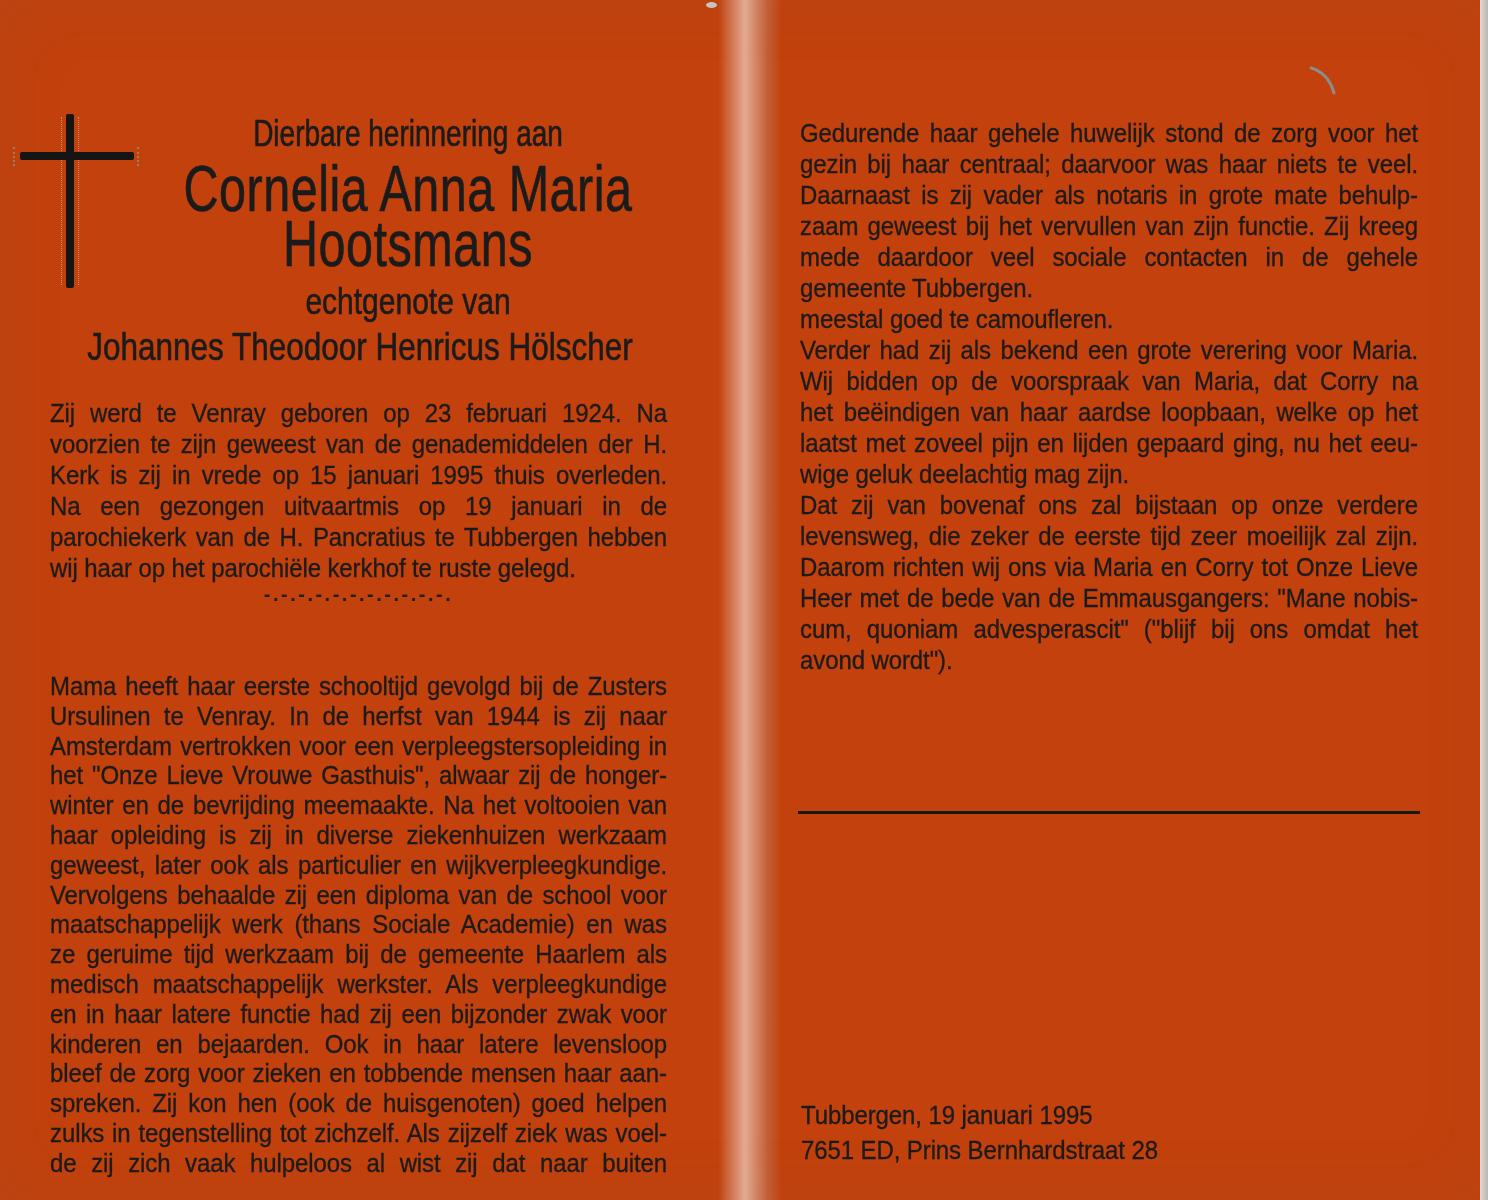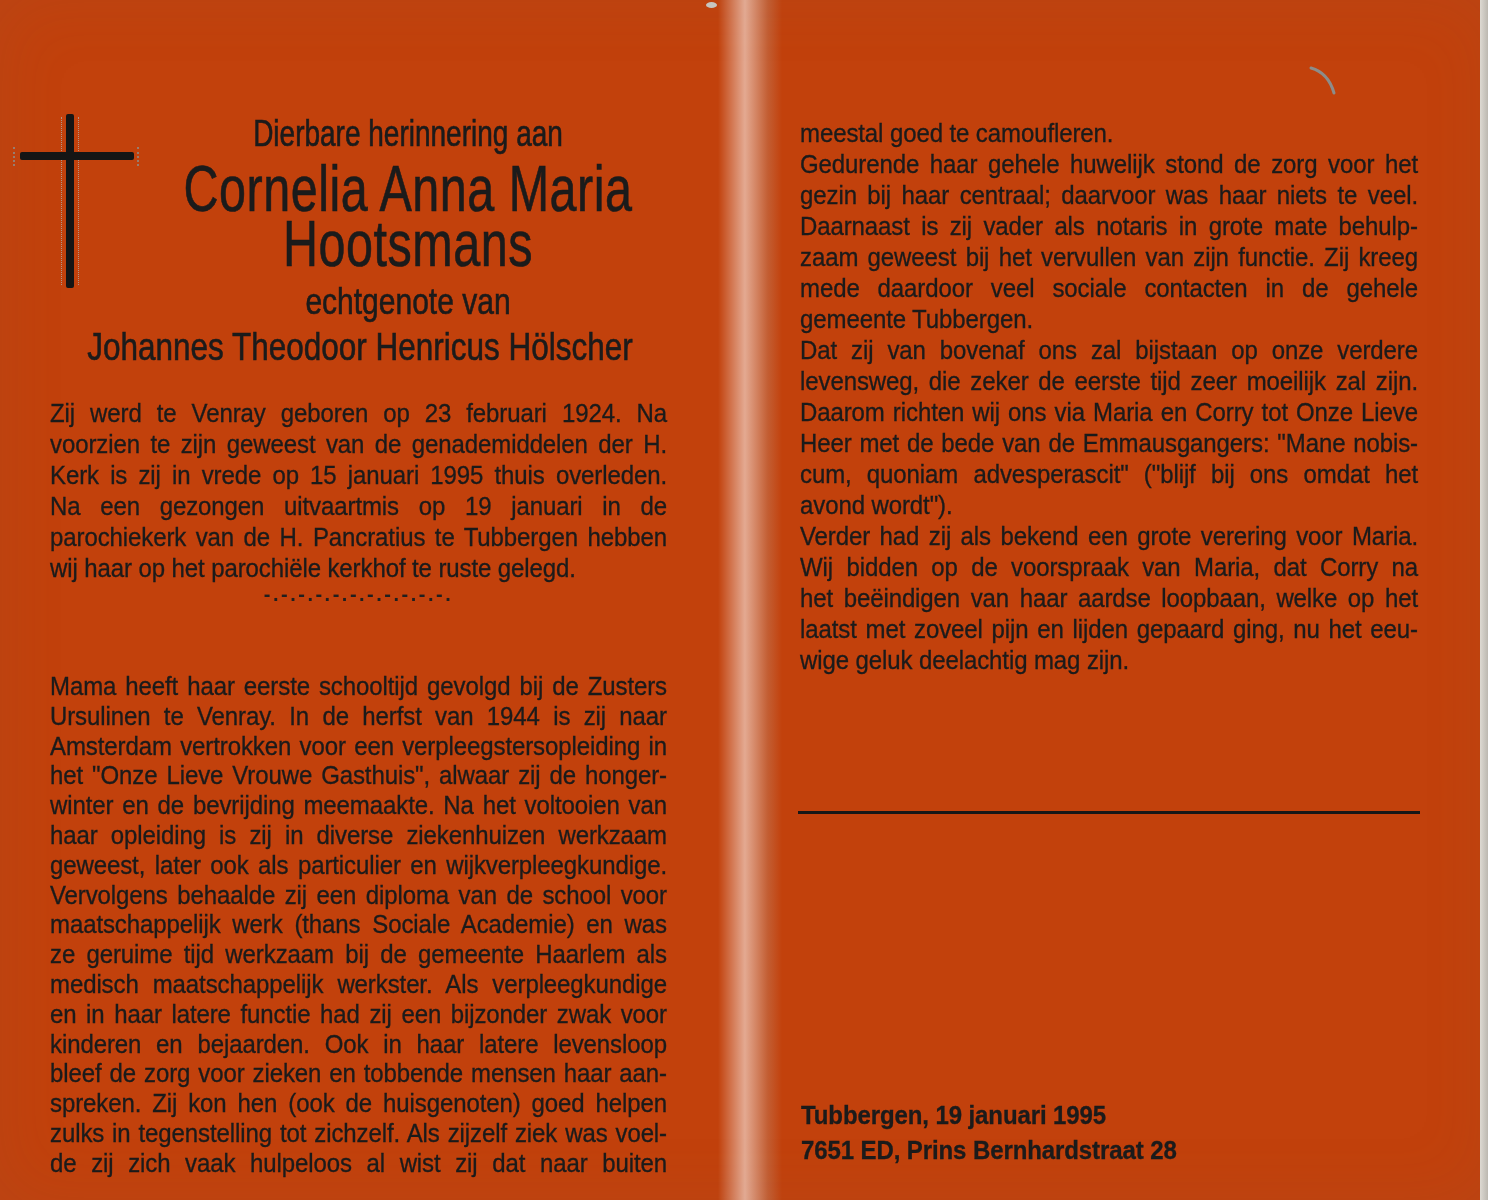--- a/index.html
+++ b/index.html
@@ -61,21 +61,21 @@
   }
   .p-life{left:50px;top:671px;width:617px;}
   .p-life .tline{line-height:29.8px;}
 
   
   .rcol{left:56px;top:117px;width:618px;}
   .rule{position:absolute;left:54px;top:811px;width:622px;height:3px;background:#171717;}
   .p-thanks{left:56px;top:857px;width:618px;}
   .sig{left:397px;top:980px;width:320px;}
   .sig .tline{line-height:36.5px;}
-  .footer{left:57px;top:1097px;width:618px;font-weight:bold;}
+  .footer{left:57px;top:1097px;width:618px;}
   .footer .tline{line-height:35px;}
 </style>
 </head>
 <body>
 
 <div class="scan">
 
   <div class="seam"></div>
   <div class="edge-right"></div>
   <div class="speck"></div>
@@ -130,44 +130,44 @@
         <div class="tline">zulks in tegenstelling tot zichzelf. Als zijzelf ziek was voel-</div>
         <div class="tline">de zij zich vaak hulpeloos al wist zij dat naar buiten</div>
       </div>
 
   </section>
 
   <section class="page page-right">
 
     <div class="para rcol">
       <div class="para-group">
-          <div class="tline last">meestal goed te camoufleren.</div>
-        </div>
-      <div class="para-group">
           <div class="tline">Gedurende haar gehele huwelijk stond de zorg voor het</div>
           <div class="tline">gezin bij haar centraal; daarvoor was haar niets te veel.</div>
           <div class="tline">Daarnaast is zij vader als notaris in grote mate behulp-</div>
           <div class="tline">zaam geweest bij het vervullen van zijn functie. Zij kreeg</div>
           <div class="tline">mede daardoor veel sociale contacten in de gehele</div>
           <div class="tline last">gemeente Tubbergen.</div>
         </div>
       <div class="para-group">
-          <div class="tline">Dat zij van bovenaf ons zal bijstaan op onze verdere</div>
-          <div class="tline">levensweg, die zeker de eerste tijd zeer moeilijk zal zijn.</div>
-          <div class="tline">Daarom richten wij ons via Maria en Corry tot Onze Lieve</div>
-          <div class="tline">Heer met de bede van de Emmausgangers: "Mane nobis-</div>
-          <div class="tline">cum, quoniam advesperascit" ("blijf bij ons omdat het</div>
-          <div class="tline last">avond wordt").</div>
+          <div class="tline last">meestal goed te camoufleren.</div>
         </div>
       <div class="para-group">
           <div class="tline">Verder had zij als bekend een grote verering voor Maria.</div>
           <div class="tline">Wij bidden op de voorspraak van Maria, dat Corry na</div>
           <div class="tline">het beëindigen van haar aardse loopbaan, welke op het</div>
           <div class="tline">laatst met zoveel pijn en lijden gepaard ging, nu het eeu-</div>
           <div class="tline last">wige geluk deelachtig mag zijn.</div>
+        </div>
+      <div class="para-group">
+          <div class="tline">Dat zij van bovenaf ons zal bijstaan op onze verdere</div>
+          <div class="tline">levensweg, die zeker de eerste tijd zeer moeilijk zal zijn.</div>
+          <div class="tline">Daarom richten wij ons via Maria en Corry tot Onze Lieve</div>
+          <div class="tline">Heer met de bede van de Emmausgangers: "Mane nobis-</div>
+          <div class="tline">cum, quoniam advesperascit" ("blijf bij ons omdat het</div>
+          <div class="tline last">avond wordt").</div>
         </div>
     </div>
 
     <div class="rule"></div>
 
 
 
     <div class="para footer plain">
       <div class="tline">Tubbergen, 19 januari 1995</div>
       <div class="tline">7651 ED, Prins Bernhardstraat 28</div>

